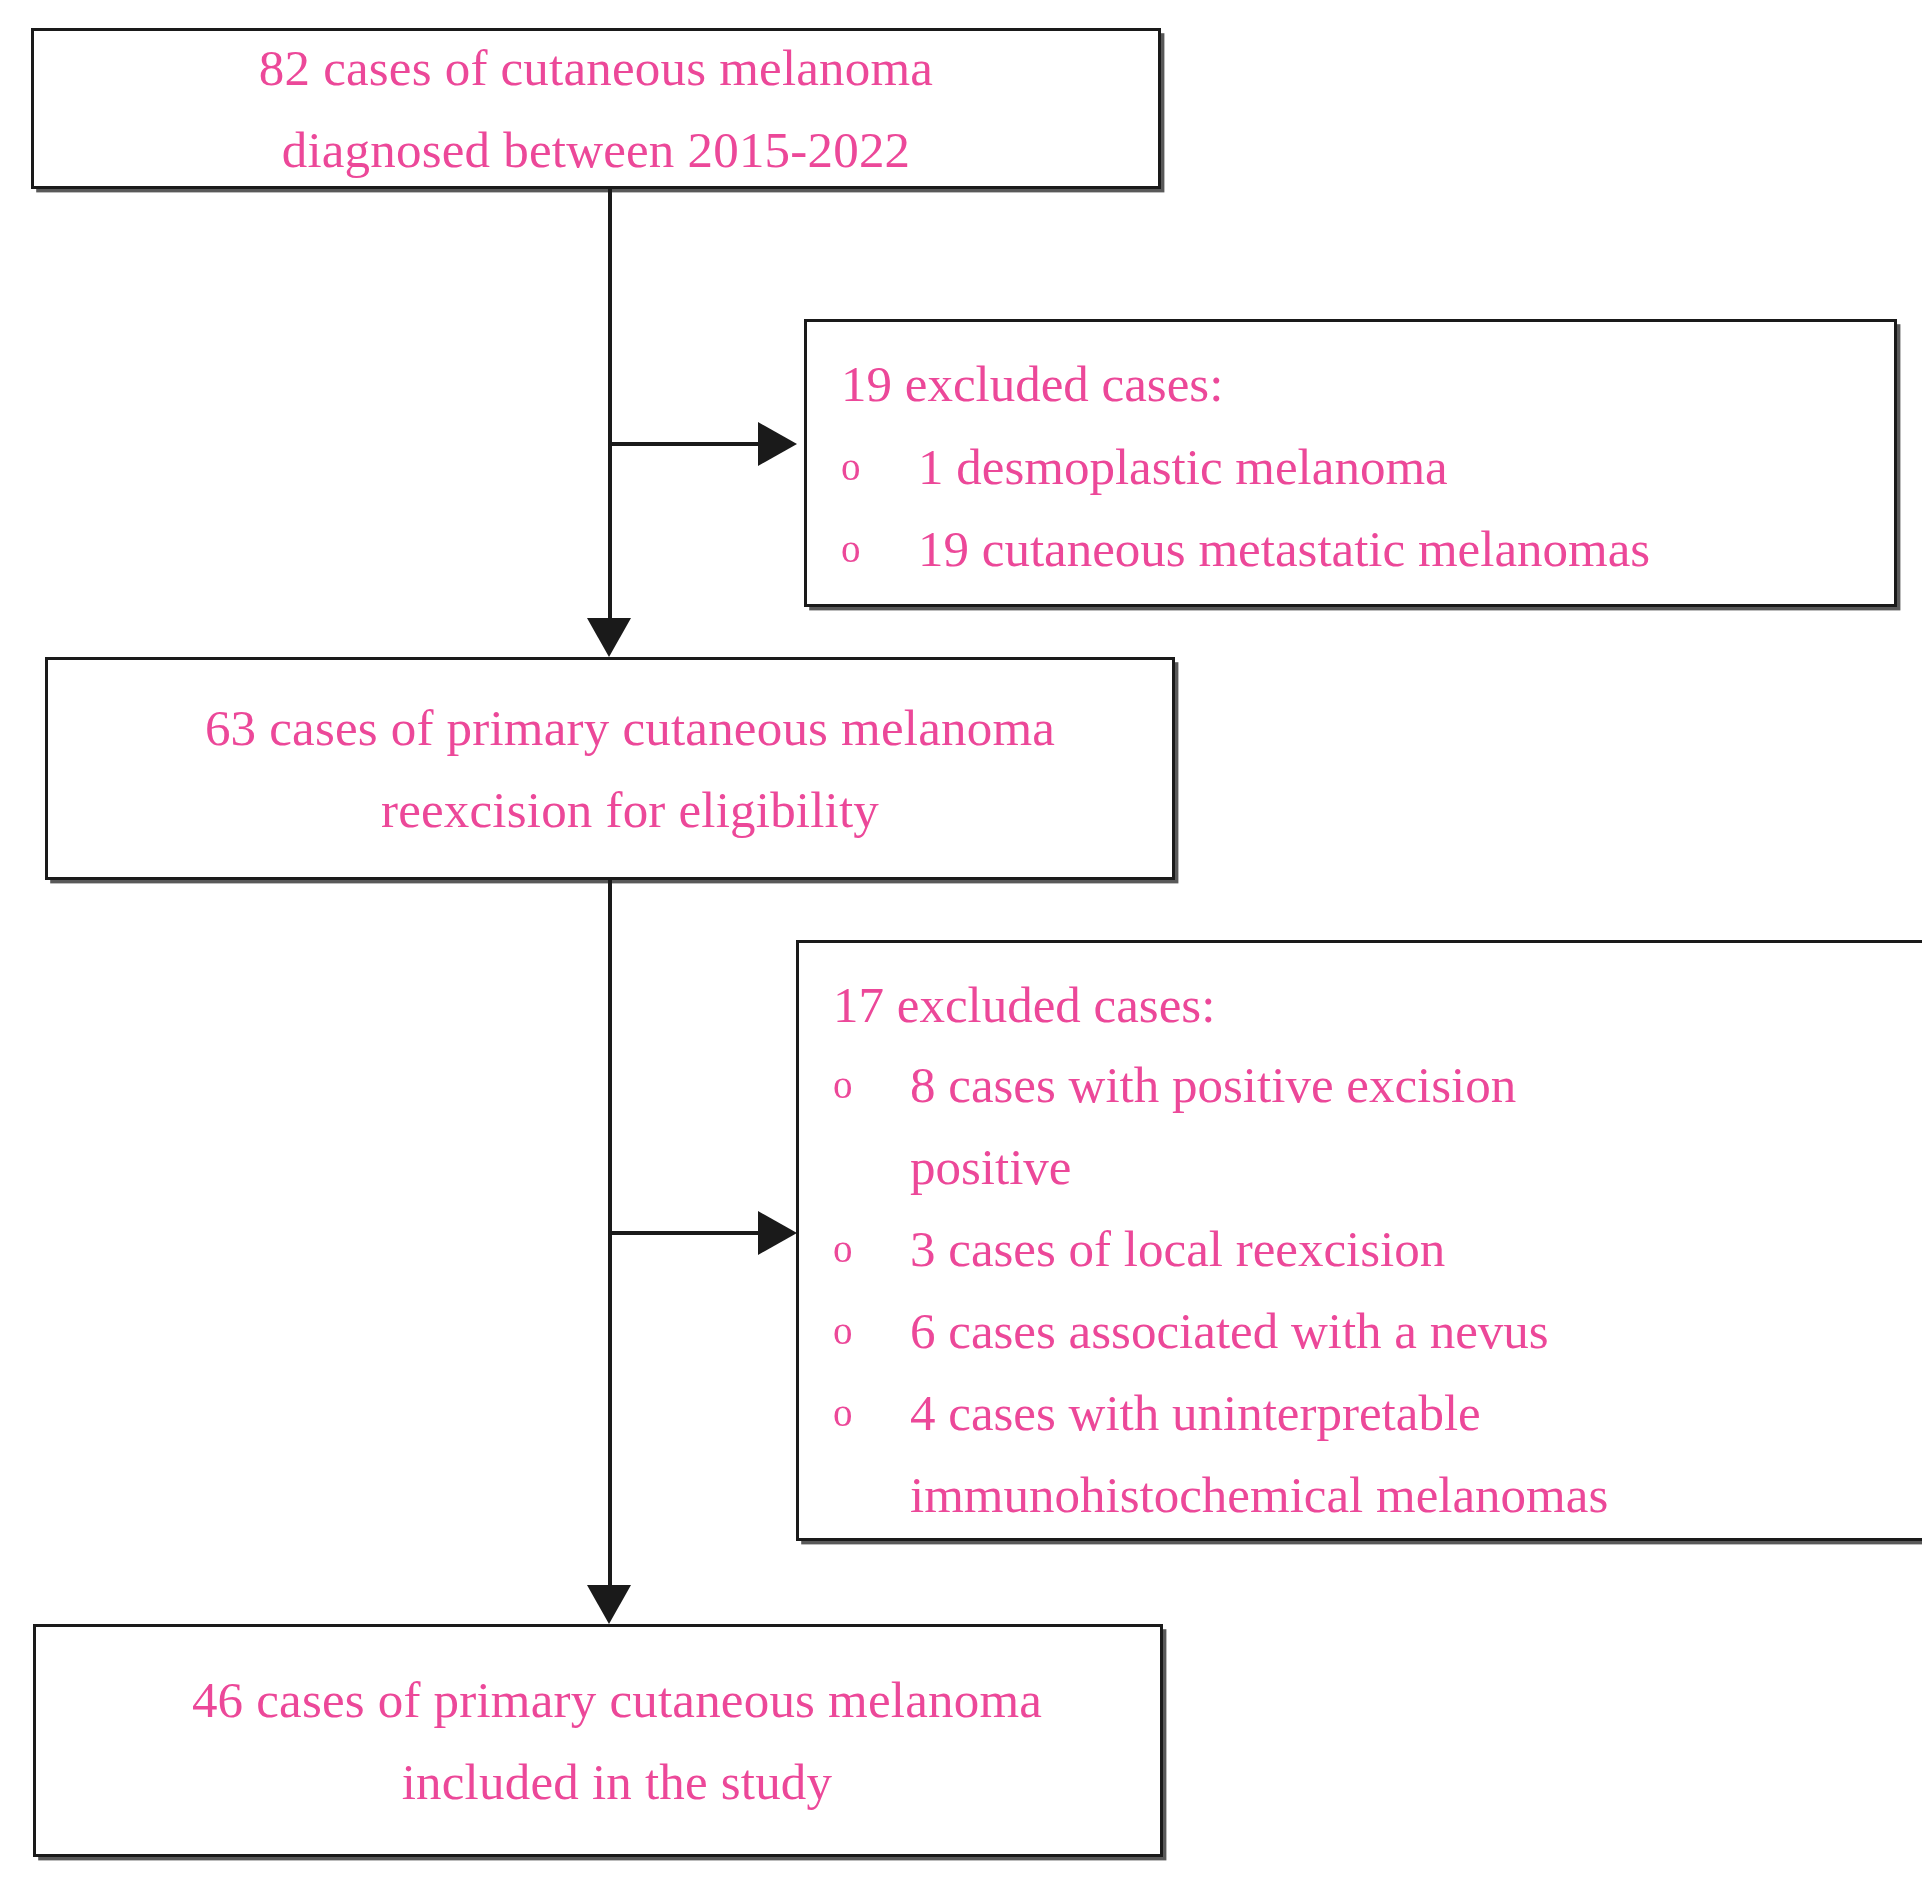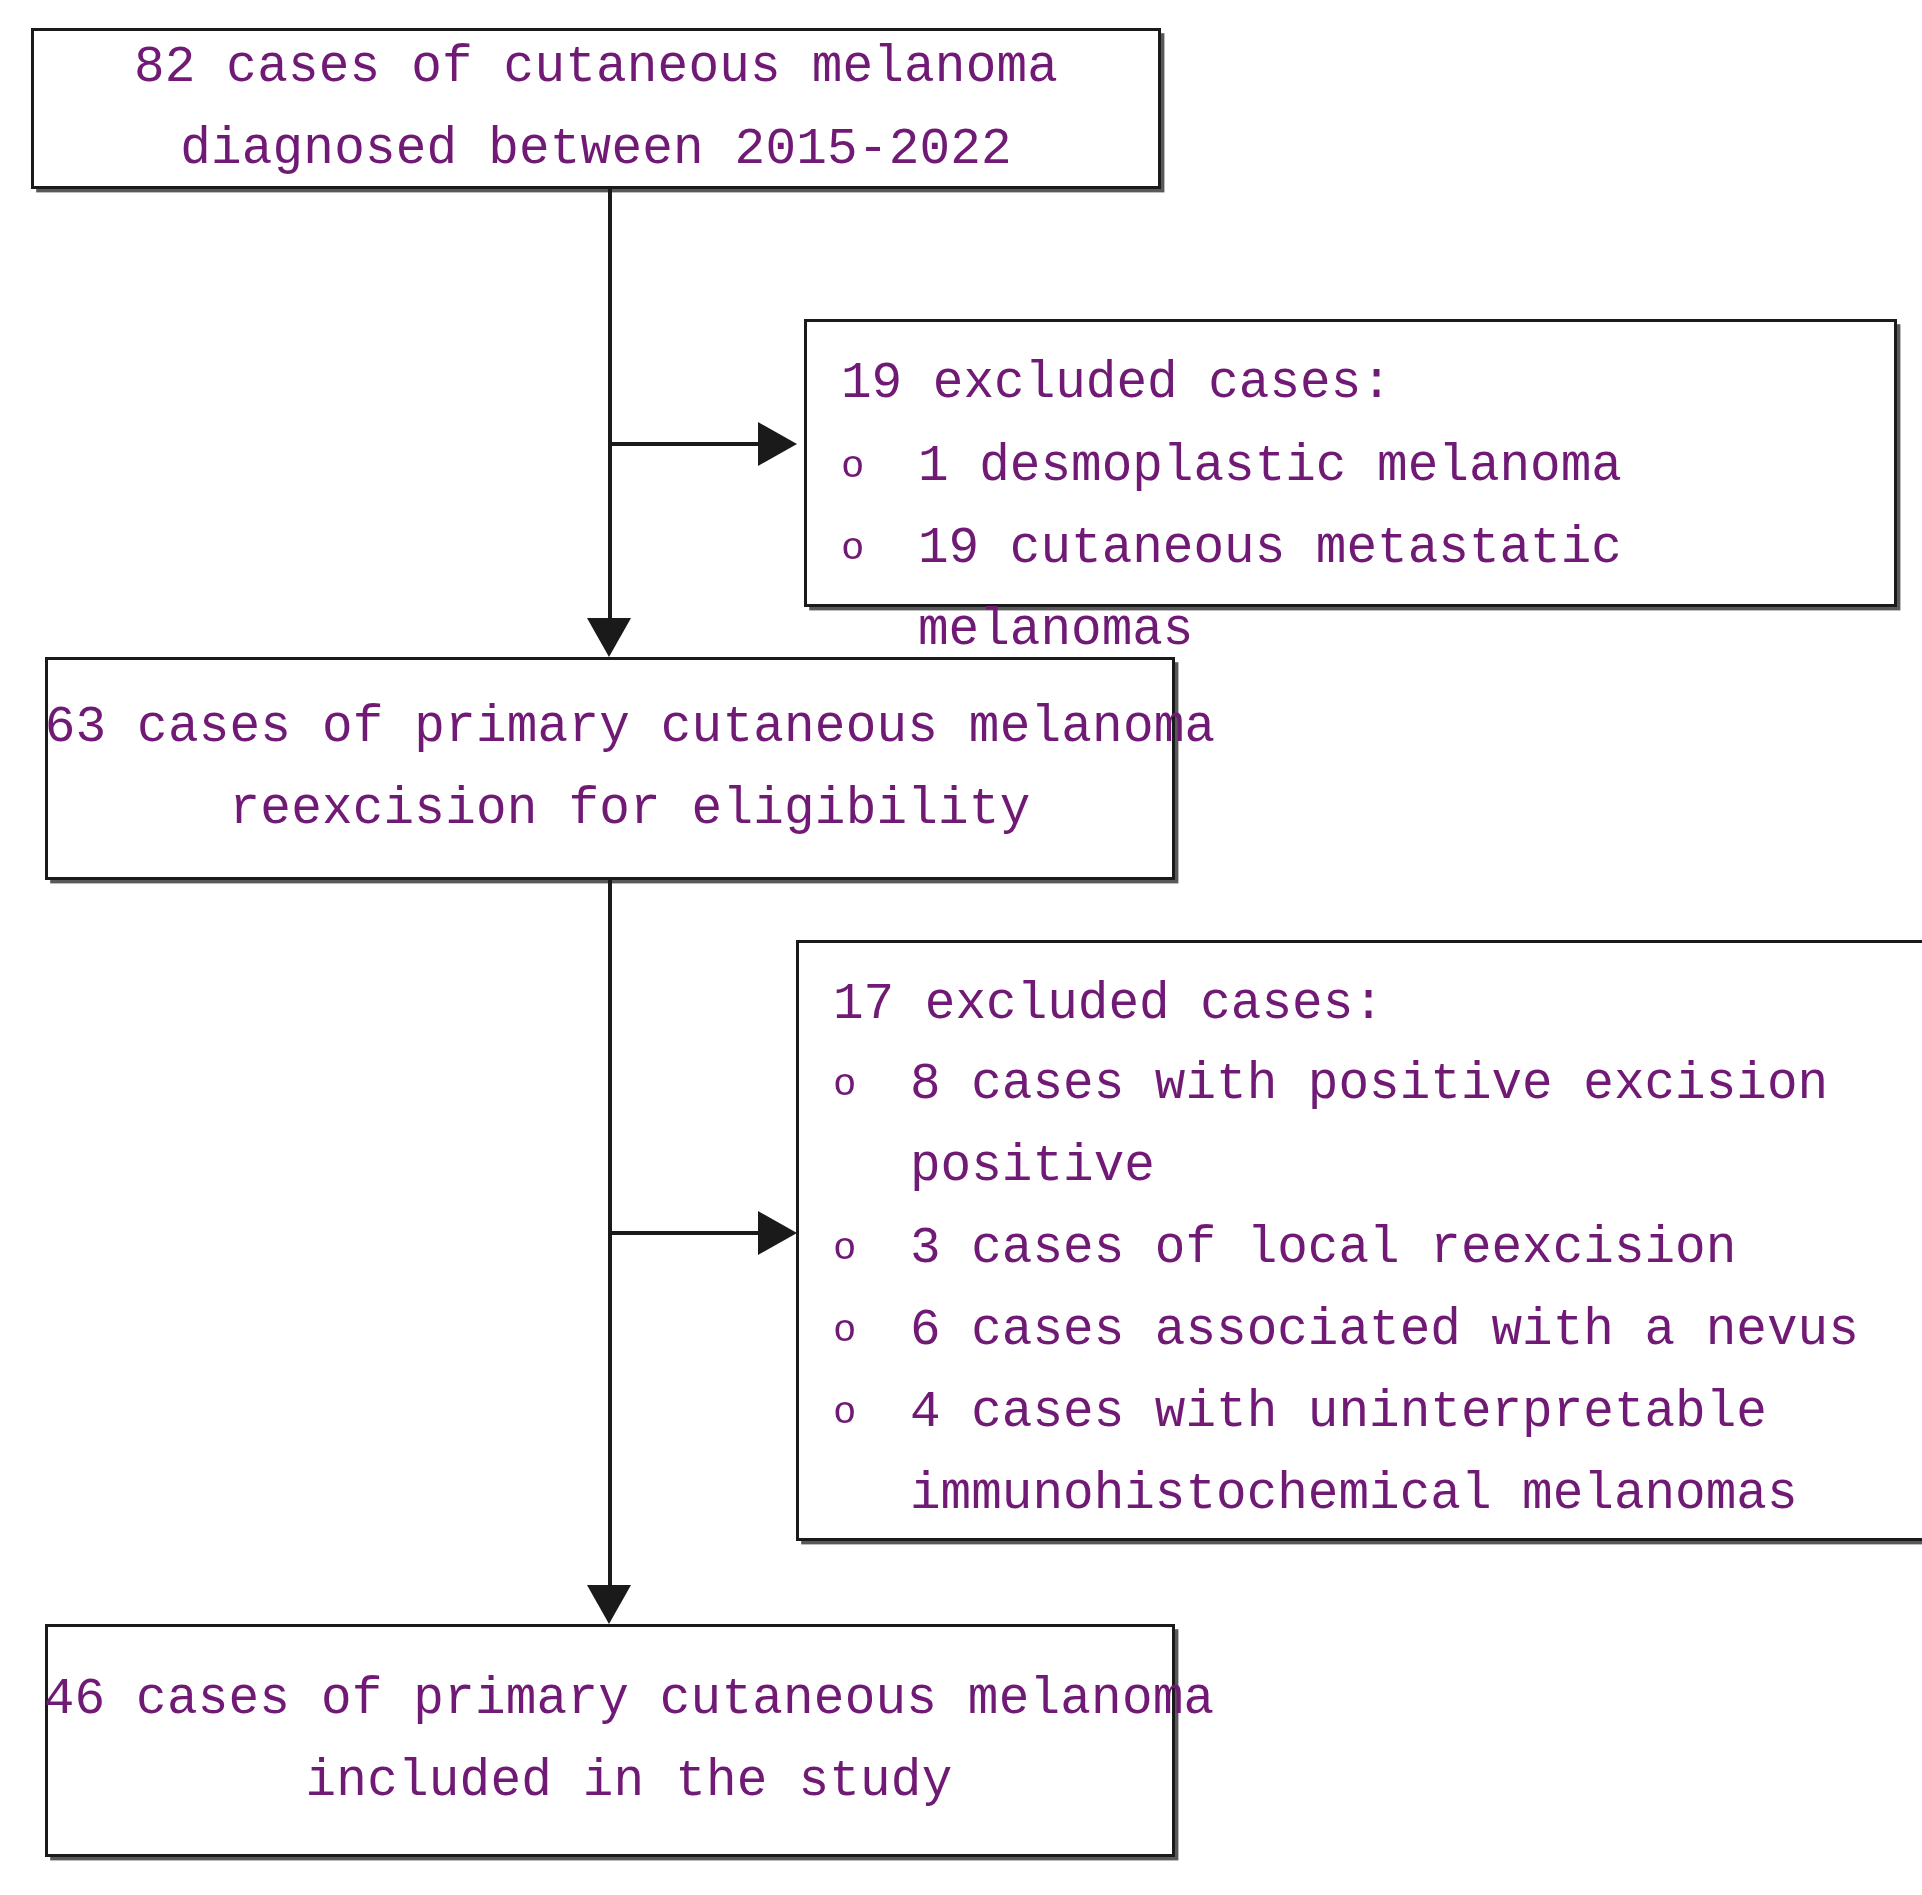--- a/index.html
+++ b/index.html
@@ -5,22 +5,22 @@
   html, body {
     margin: 0;
     padding: 0;
     background: #ffffff;
   }
   #canvas {
     position: relative;
     width: 1923px;
     height: 1895px;
     background: #ffffff;
-    font-family: Liberation Mono, monospace;
-    color: #701a75;
+    font-family: Liberation Serif, serif;
+    color: #ec4899;
     overflow: hidden;
   }
 
   
   .box {
     position: absolute;
     box-sizing: border-box;
     border: 3.4px solid #1a1a1a;
     background: #ffffff;
     box-shadow: 4.3px 4.3px 0 -0.9px rgba(60,60,60,0.85);
@@ -157,19 +157,19 @@
       <li class="excl-item">
         <span class="excl-bullet">o</span>
         <span>4 cases with uninterpretable</span>
       </li>
       <li class="excl-item">
         <span>immunohistochemical melanomas</span>
       </li>
     </ul>
   </div>
 
-  <div class="box box-centered" style="left:45px; top:1624px; width:1130px; height:233px;padding-left:38px;">
+  <div class="box box-centered" style="left:33px; top:1624px; width:1130px; height:233px;padding-left:38px;">
     <div class="box-line">46 cases of primary cutaneous melanoma</div>
     <div class="box-line">included in the study</div>
   </div>
 
 </div>
 
 
 </body></html>

